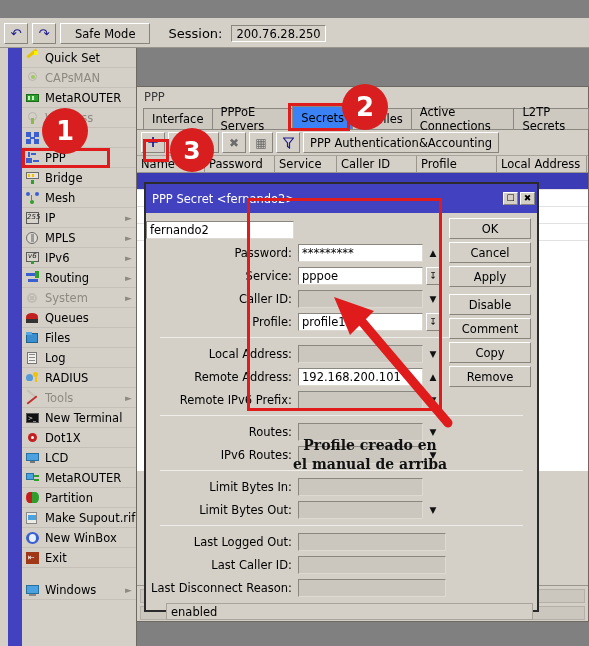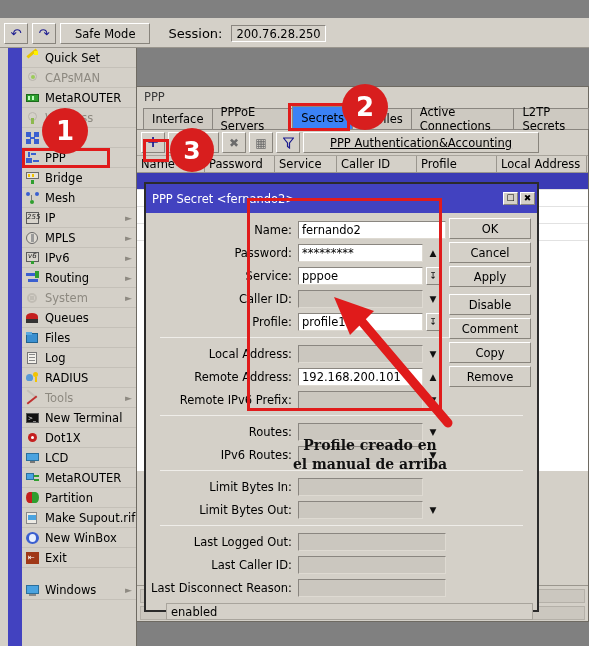--- a/index.html
+++ b/index.html
@@ -86,21 +86,21 @@
   .tab.active { background: #3b82f6; height: 23px; }
   .wtoolbar {
     height: 26px; display: flex; align-items: center; padding-left: 4px; gap: 3px;
     border-bottom: 1px solid #a8a49c;
   }
   .wbtn {
     width: 24px; height: 21px; background: #d4d0c8;
     border: 1px solid #88847c; border-top-color: #fff; border-left-color: #fff;
     display: flex; align-items: center; justify-content: center;
   }
-  .wbtn.auth { width: auto; padding: 0 26px; font-size: 11.5px; text-decoration: underline; }
+  .wbtn.auth { width: auto; padding: 0 6px; font-size: 11.5px; }
   .wbtn .plus { color: #1b1b8f; font-weight: bold; font-size: 15px; line-height: 1; }
   .wbtn .glyph { color: #6b6b6b; font-size: 12px; line-height: 1; }
 
   
   .thead { display: flex; height: 17px; border-bottom: 1px solid #9a968e; }
   .th {
     border-right: 1px solid #9a968e; padding-left: 4px; font-size: 11.5px;
     display: flex; align-items: center; background: #d4d0c8; position: relative;
   }
   .th .sortarr { position: absolute; right: 4px; color: #777; font-size: 8px; }
@@ -516,21 +516,20 @@
         <span>☐</span>
       </div>
       <div class="winbtn">
         <span>✖</span>
       </div>
     </div>
 
     <div class="dlgbody">
       <div id="dlg-fields" style="padding-top:7px;">
           <div class="frow">
-            <span class="flabel">Name:</span>
             <div class="finput" style="width:148px">fernando2</div>
             <span class="fcaret"></span>
           </div>
           <div class="frow">
             <span class="flabel">Password:</span>
             <div class="finput" style="width:125px">*********</div>
             <span class="fcaret">▲</span>
           </div>
           <div class="frow">
             <span class="flabel">Service:</span>

